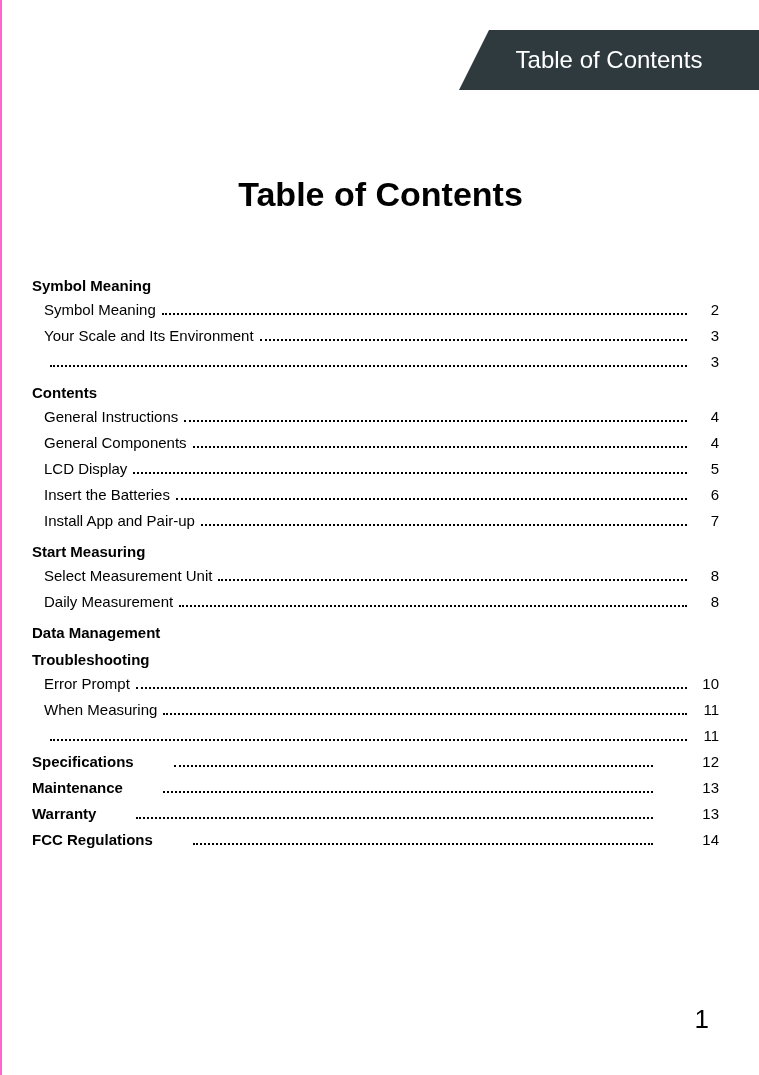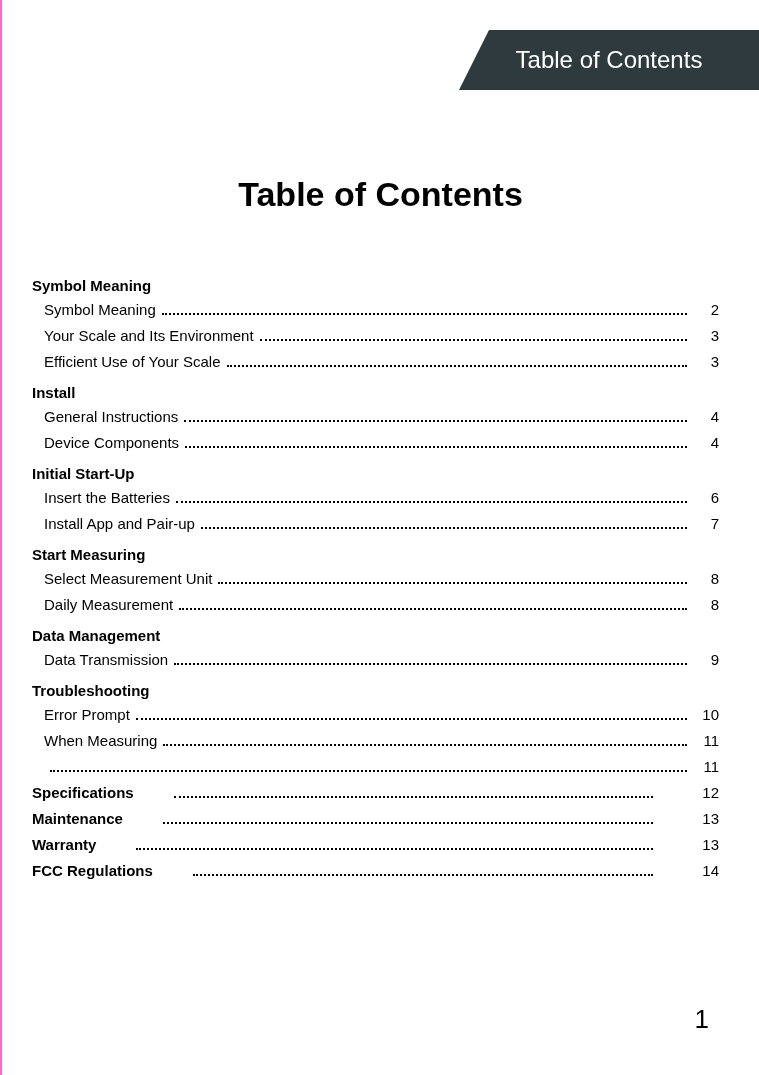--- a/index.html
+++ b/index.html
@@ -89,36 +89,39 @@
       <span class="toc-label">Symbol Meaning</span>
       <span class="leader"></span>
       <span class="toc-page">2</span>
     </div>
     <div class="toc-row">
       <span class="toc-label">Your Scale and Its Environment</span>
       <span class="leader"></span>
       <span class="toc-page">3</span>
     </div>
     <div class="toc-row">
-      <span class="toc-label">Efficient Use of Your Scale</span>
       <span class="leader"></span>
       <span class="toc-page">3</span>
     </div>
-    <div class="section-title">Install</div>
+    <div class="section-title">Contents</div>
     <div class="toc-row">
       <span class="toc-label">General Instructions</span>
       <span class="leader"></span>
       <span class="toc-page">4</span>
     </div>
     <div class="toc-row">
-      <span class="toc-label">Device Components</span>
+      <span class="toc-label">General Components</span>
       <span class="leader"></span>
       <span class="toc-page">4</span>
     </div>
-    <div class="section-title">Initial Start-Up</div>
+    <div class="toc-row">
+      <span class="toc-label">LCD Display</span>
+      <span class="leader"></span>
+      <span class="toc-page">5</span>
+    </div>
     <div class="toc-row">
       <span class="toc-label">Insert the Batteries</span>
       <span class="leader"></span>
       <span class="toc-page">6</span>
     </div>
     <div class="toc-row">
       <span class="toc-label">Install App and Pair-up</span>
       <span class="leader"></span>
       <span class="toc-page">7</span>
     </div>
@@ -127,25 +130,20 @@
       <span class="toc-label">Select Measurement Unit</span>
       <span class="leader"></span>
       <span class="toc-page">8</span>
     </div>
     <div class="toc-row">
       <span class="toc-label">Daily Measurement</span>
       <span class="leader"></span>
       <span class="toc-page">8</span>
     </div>
     <div class="section-title">Data Management</div>
-    <div class="toc-row">
-      <span class="toc-label">Data Transmission</span>
-      <span class="leader"></span>
-      <span class="toc-page">9</span>
-    </div>
     <div class="section-title">Troubleshooting</div>
     <div class="toc-row">
       <span class="toc-label">Error Prompt</span>
       <span class="leader"></span>
       <span class="toc-page">10</span>
     </div>
     <div class="toc-row">
       <span class="toc-label">When Measuring</span>
       <span class="leader"></span>
       <span class="toc-page">11</span>

